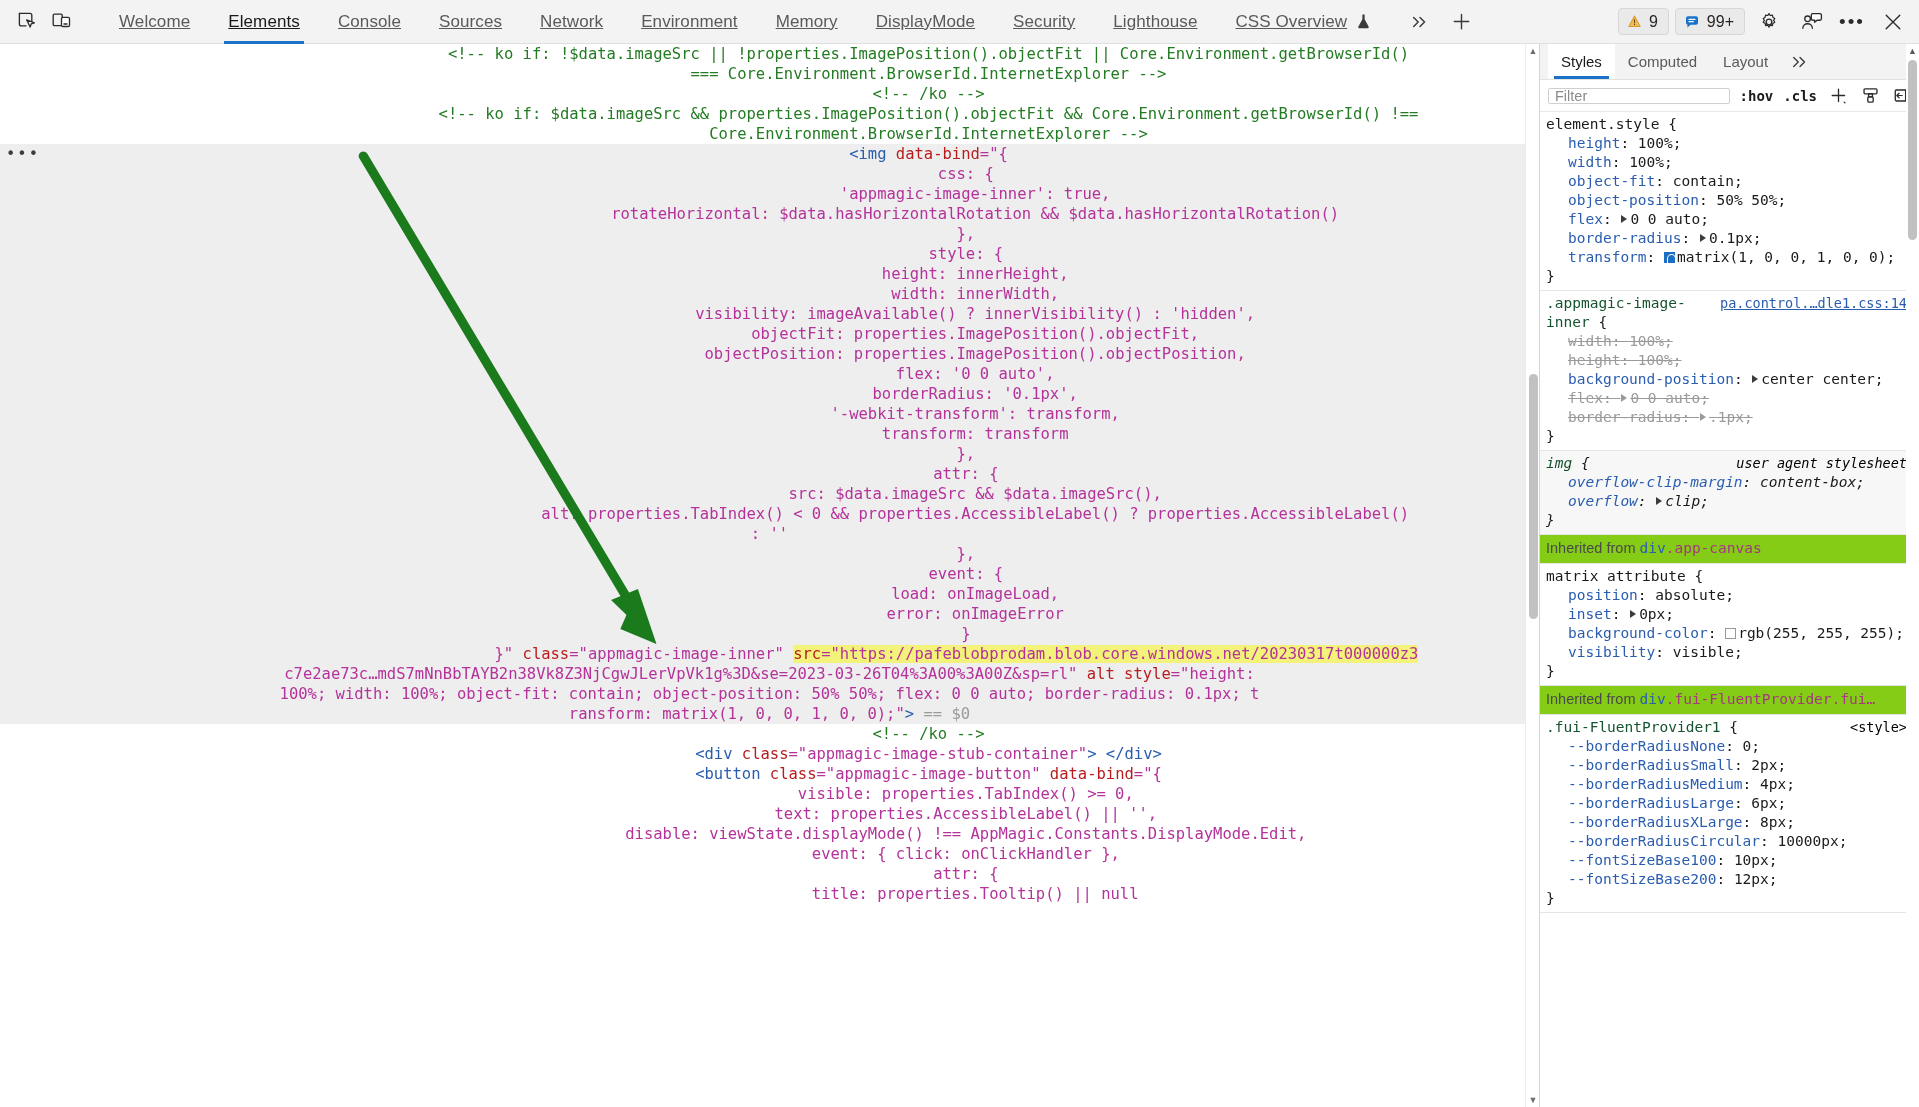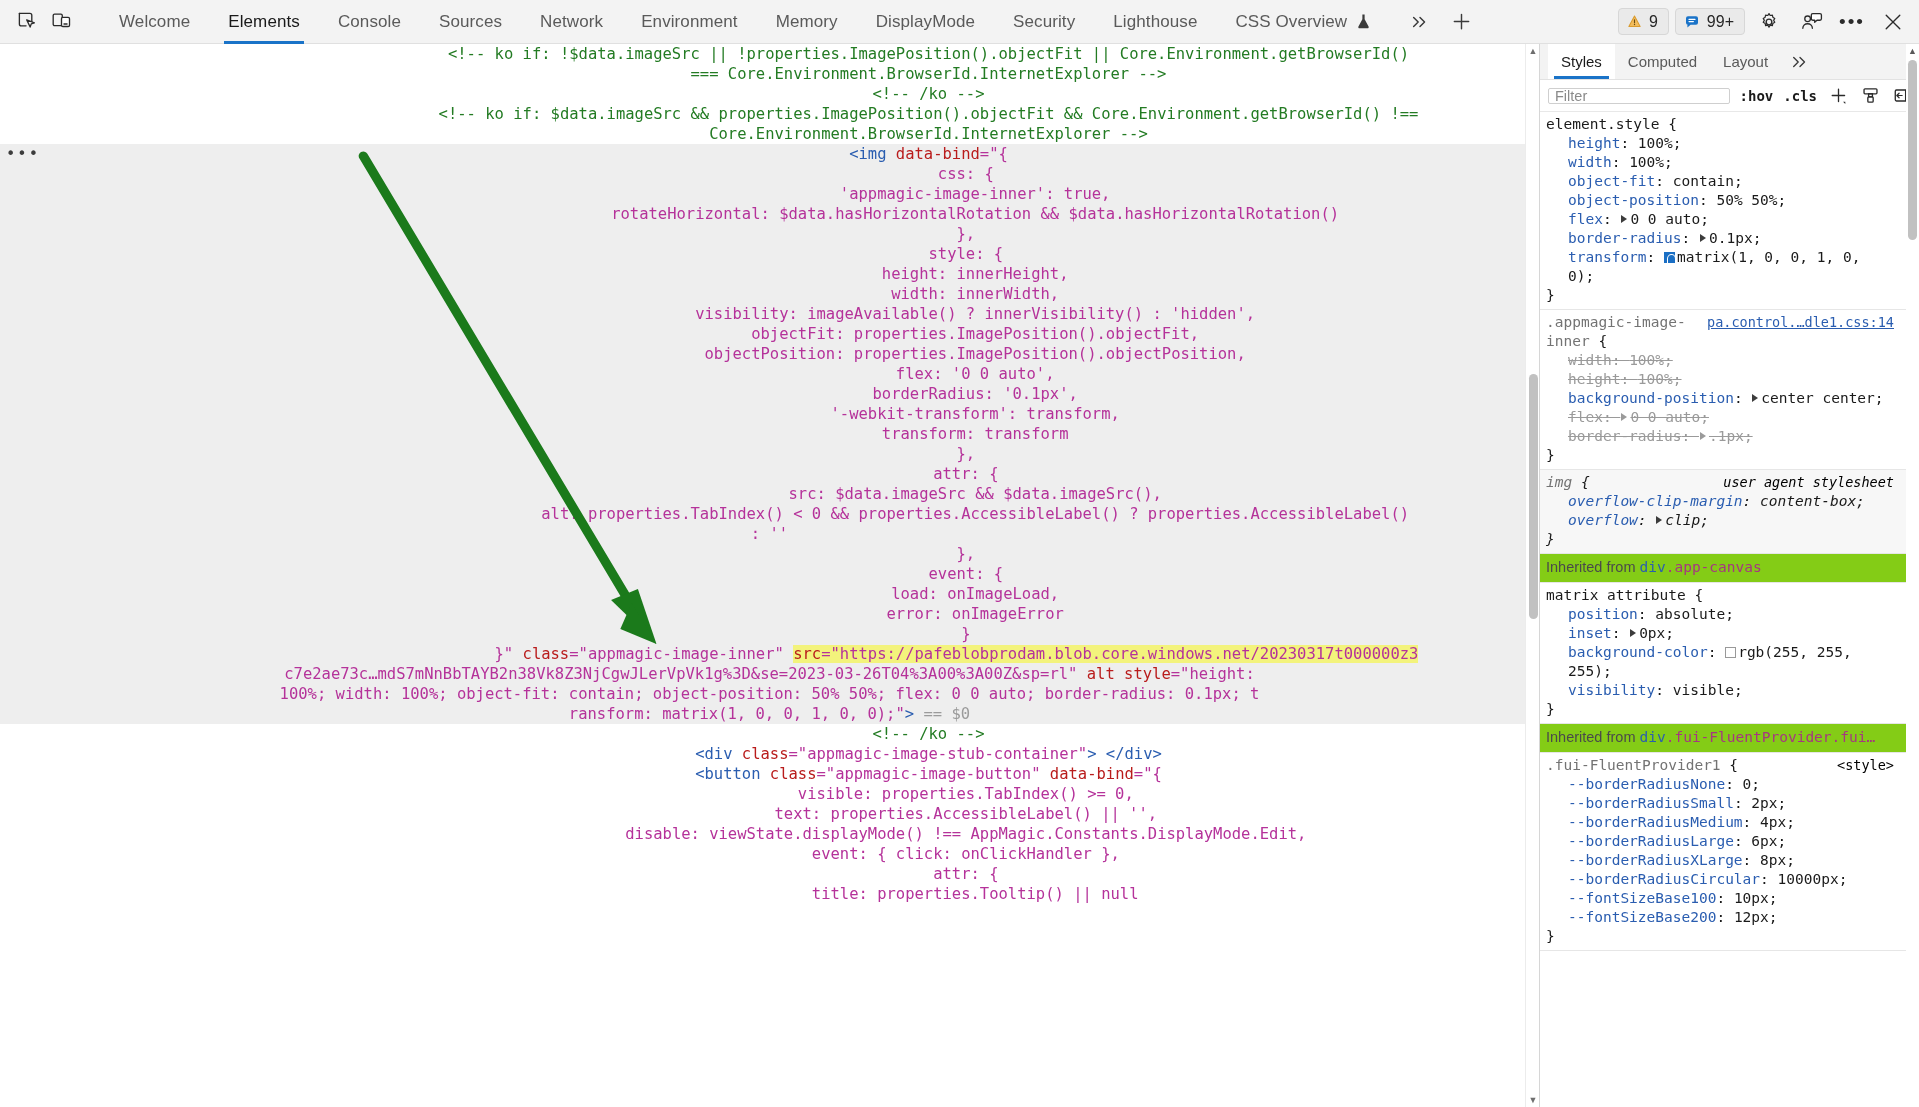--- a/index.html
+++ b/index.html
@@ -42,20 +42,21 @@
   }
   .tb-tab {
     display: flex; align-items: center;
     padding: 0 19px;
     font-size: 17px;
     color: #5a5a5a;
     cursor: pointer;
     position: relative;
     white-space: nowrap;
     letter-spacing: .1px;
+    text-decoration: underline;
   }
   .tb-tab.active { color: #1a1a1a; }
   .tb-tab.active::after {
     content: ""; position: absolute;
     left: 15px; right: 15px; bottom: 0;
     height: 3px; background: #1a73c8;
   }
   .tb-tab .flask { margin-left: 9px; display:inline-flex; }
   .tb-chev {
     width: 36px; height: 32px;
@@ -221,28 +222,28 @@
     flex: 1 1 auto;
     overflow: hidden;
     position: relative;
     font-family: "DejaVu Sans Mono", "Liberation Mono", monospace;
     font-size: 14.5px;
     line-height: 19px;
     color: #1a1a1a;
     background: #ffffff;
   }
   .rule {
-    padding: 3px 25px 4px 6px;
+    padding: 3px 12px 4px 6px;
     border-bottom: 1px solid #e6e6e6;
     position: relative;
   }
   .rule.ua { background: #f7f7f7; font-style: italic; }
   .rule-head { display: flex; align-items: flex-start; justify-content: space-between; gap: 6px; }
   .sel-text { color: #1a1a1a; flex: 1 1 auto; }
-  .sel-text .selname { color: #737373; }
+  .sel-text .selname { color: #14532d; }
   .origin {
     color: #000000; font-size: 13.5px; white-space: nowrap;
     flex: 0 0 auto;
   }
   .origin.link { color: #2a5db0; text-decoration: underline; cursor: pointer; }
   .decl { padding-left: 22px; }
   .prop { color: #2a5db0; }
   .val { color: #1a1a1a; }
   .decl.off { color: #9a9a9a; text-decoration: line-through; }
   .decl.off .prop { color: #9a9a9a; }

